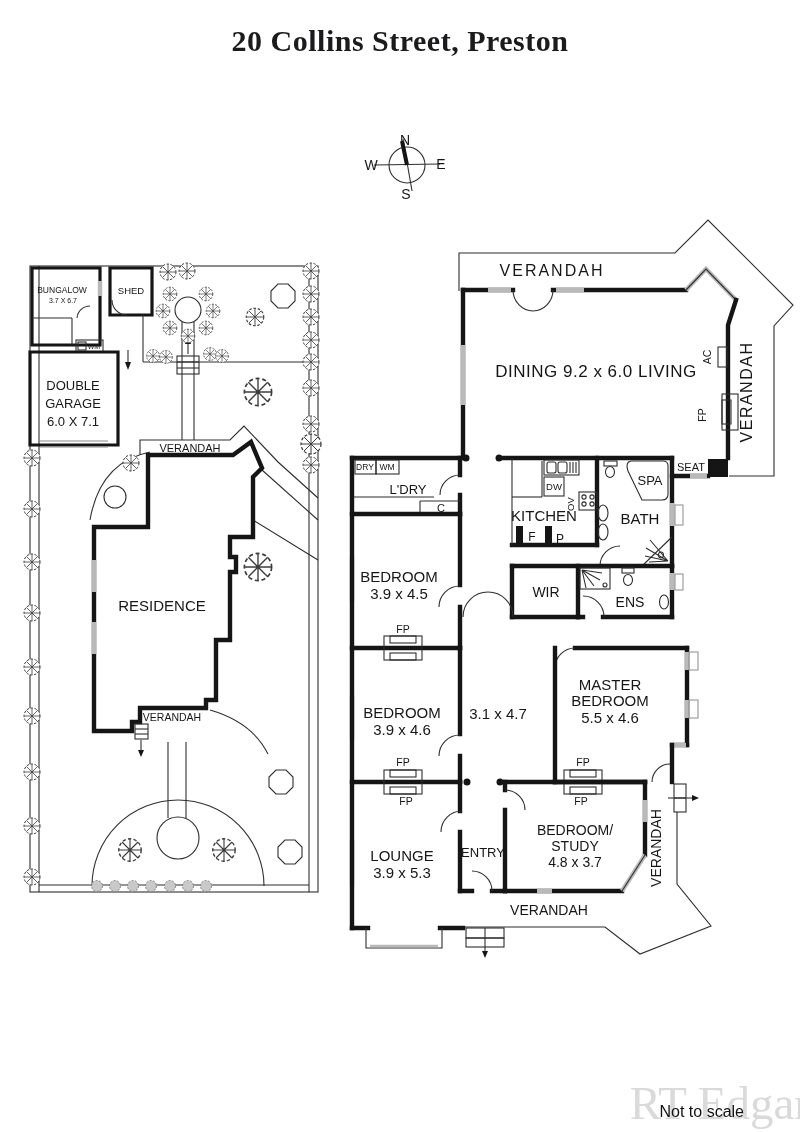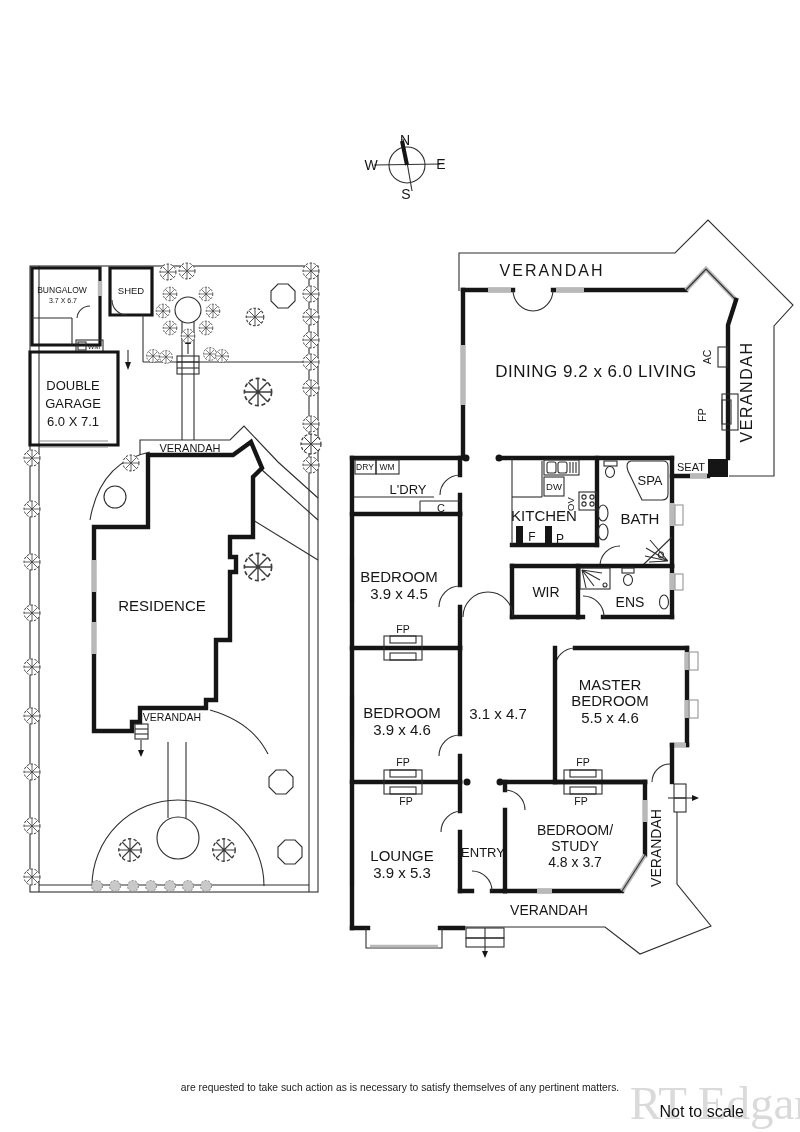--- a/index.html
+++ b/index.html
@@ -28,20 +28,21 @@
           font-size:10.3px;line-height:12.5px;color:#1c1c1c;z-index:2;}
   .nts{position:absolute;top:1103px;right:56px;font-size:16px;color:#111;z-index:2;}
   .watermark{position:absolute;top:1076px;right:-10px;z-index:1;
              font-family:"Liberation Serif","DejaVu Serif",serif;
              font-size:47px;color:#dadada;white-space:nowrap;}
 </style>
 </head>
 <body>
 
 <div class="page">
+  <h1 class="title">20 Collins Street, Preston</h1>
 
   <div class="watermark">RT Edgar</div>
 
   <svg class="plan" width="800" height="1132" viewBox="0 0 800 1132">
     <defs>
       <g id="tree">
         <circle r="8" class="treec"></circle>
         <path d="M0,-8 L0,8 M-8,0 L8,0 M-5.7,-5.7 L5.7,5.7 M-5.7,5.7 L5.7,-5.7" class="treel"></path>
       </g>
       <g id="shrub">
@@ -427,16 +428,15 @@
       <g>
         <rect x="674" y="784" width="12" height="28" class="t"></rect>
         <line x1="674" y1="798" x2="686" y2="798" class="t"></line>
         <path d="M668,798 H693" class="t"></path>
         <polygon points="692,795 692,801 699,798" class="blk"></polygon>
       </g>
     </g>
   </svg>
 
   <div class="footer">
-    <div>are requested to take such action as is necessary to satisfy themselves of any pertinent matters.</div>
   </div>
   <div class="nts">Not to scale</div>
 </div>
 
 </body></html>

